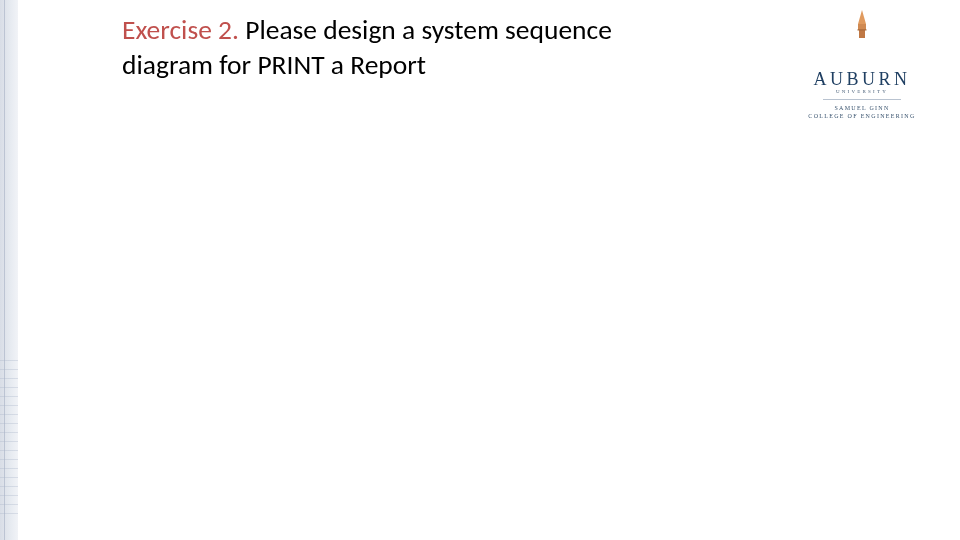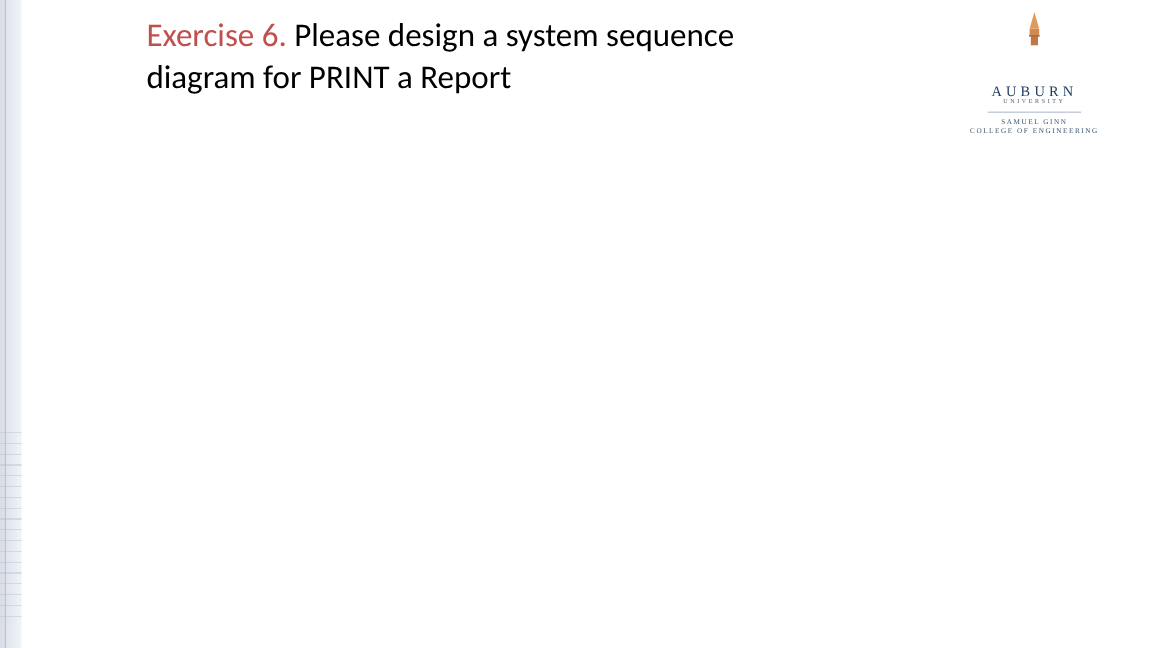--- a/index.html
+++ b/index.html
@@ -59,21 +59,21 @@
     color: #183a5a;
     font-family: Georgia, "Times New Roman", serif;
   }
   .tower {
     width: 14px; height: 28px;
     margin: 0 auto 2px auto;
     position: relative;
   }
   .tower svg { display: block; }
   .wordmark {
-    font-size: 12px;
+    font-size: 18px;
     letter-spacing: 3.5px;
     font-weight: 400;
     color: #1f3f62;
     line-height: 1;
     margin-top: 32px;
   }
   .subwordmark {
     font-size: 5px;
     letter-spacing: 2.2px;
     color: #4a6079;
@@ -93,21 +93,21 @@
 </style>
 </head>
 <body>
 
 <div class="left-strip">
   <div class="vline"></div>
   <div class="rules"></div>
 </div>
 
 <div class="title">
-  <span class="accent">Exercise 6. </span><span>Please design a system sequence diagram for PRINT a Report</span>
+  <span class="accent">Exercise 2. </span><span>Please design a system sequence diagram for PRINT a Report</span>
 </div>
 
 <div class="logo-block">
   <div class="tower">
     <svg width="14" height="28" viewBox="0 0 14 28">
       <rect x="4" y="20" width="6" height="8" fill="#c07844"></rect>
       <rect x="3" y="14" width="8" height="6" fill="#d08a52"></rect>
       <polygon points="7,0 3,14 11,14" fill="#e09a5e"></polygon>
       <rect x="2.5" y="19.3" width="9" height="1.2" fill="#a8683a"></rect>
     </svg>

